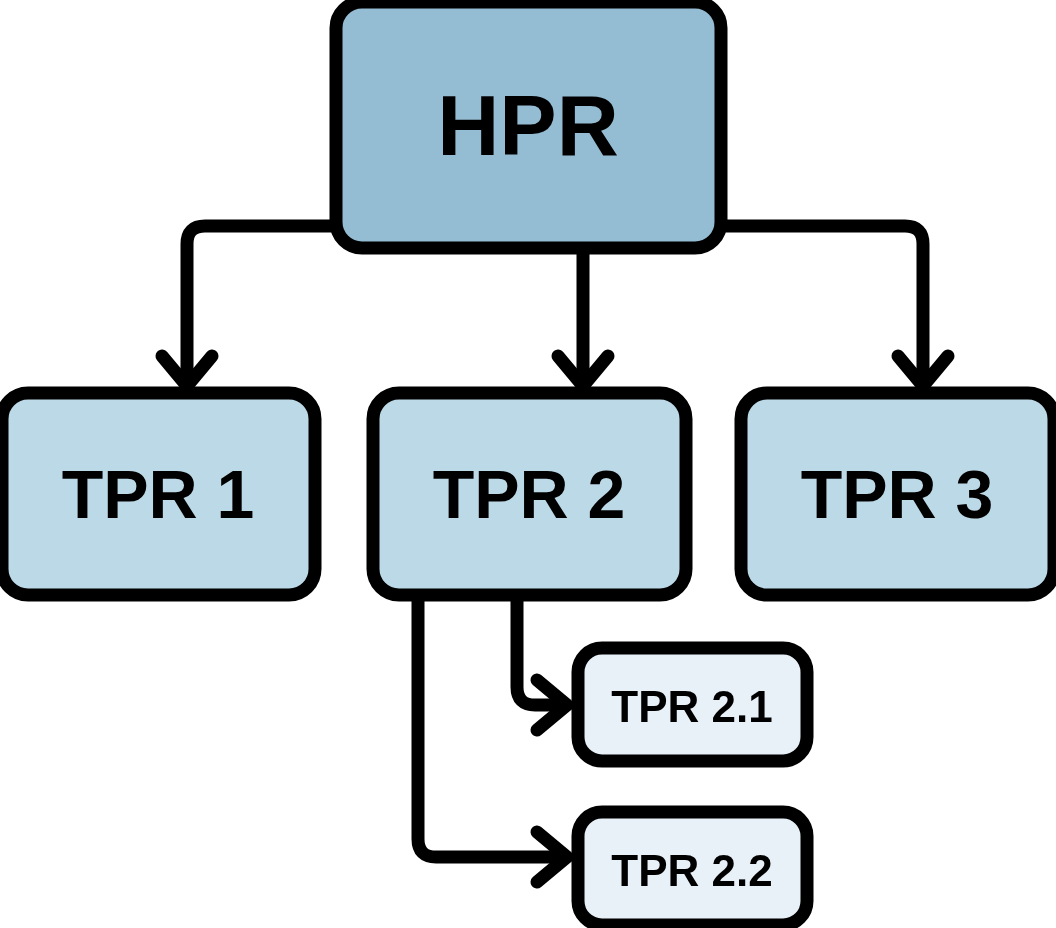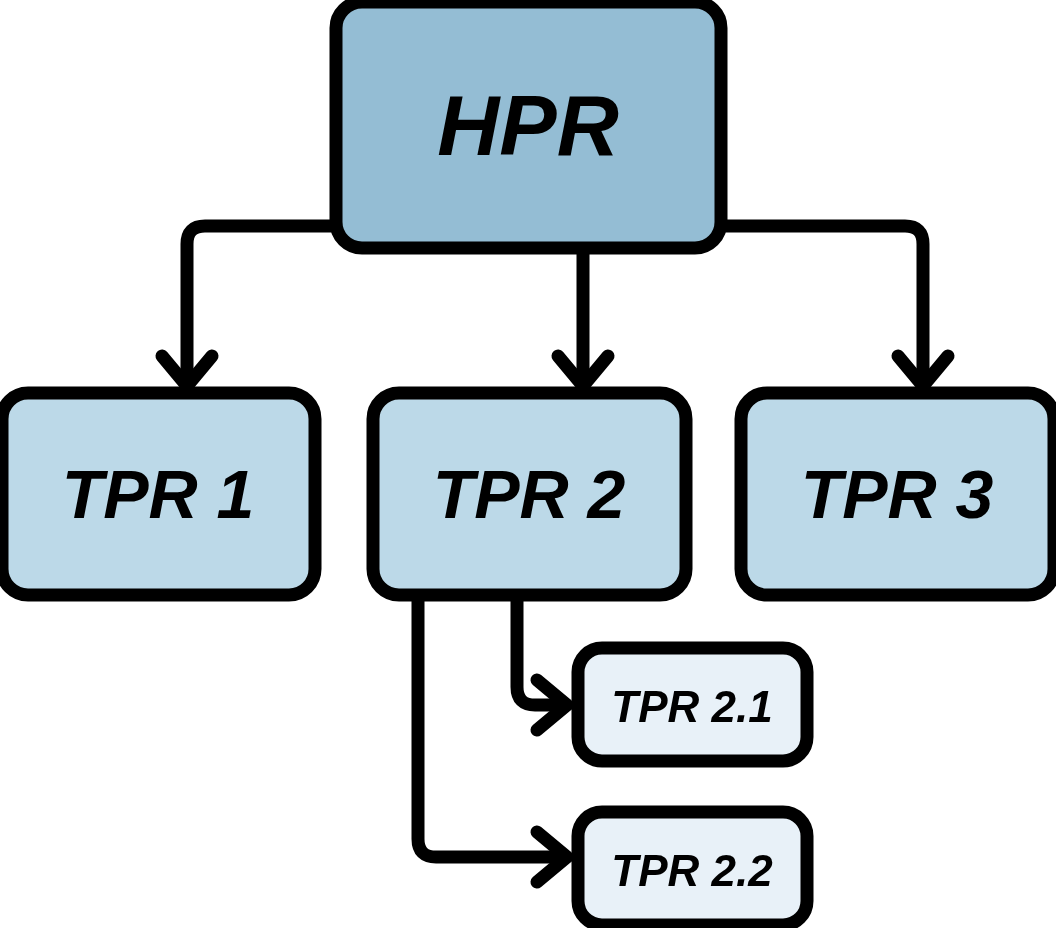--- a/index.html
+++ b/index.html
@@ -10,21 +10,20 @@
   body {
     width: 1056px;
     height: 928px;
     font-family: "Liberation Sans", sans-serif;
     overflow: hidden;
   }
   #diagram-root {
     position: relative;
     width: 952px;
     height: 928px;
-    font-style: italic;
   }
   svg#hierarchy-svg {
     display: block;
     width: 1056px;
     height: 928px;
   }
   .node-rect {
     stroke: #000000;
     stroke-width: 13;
   }

